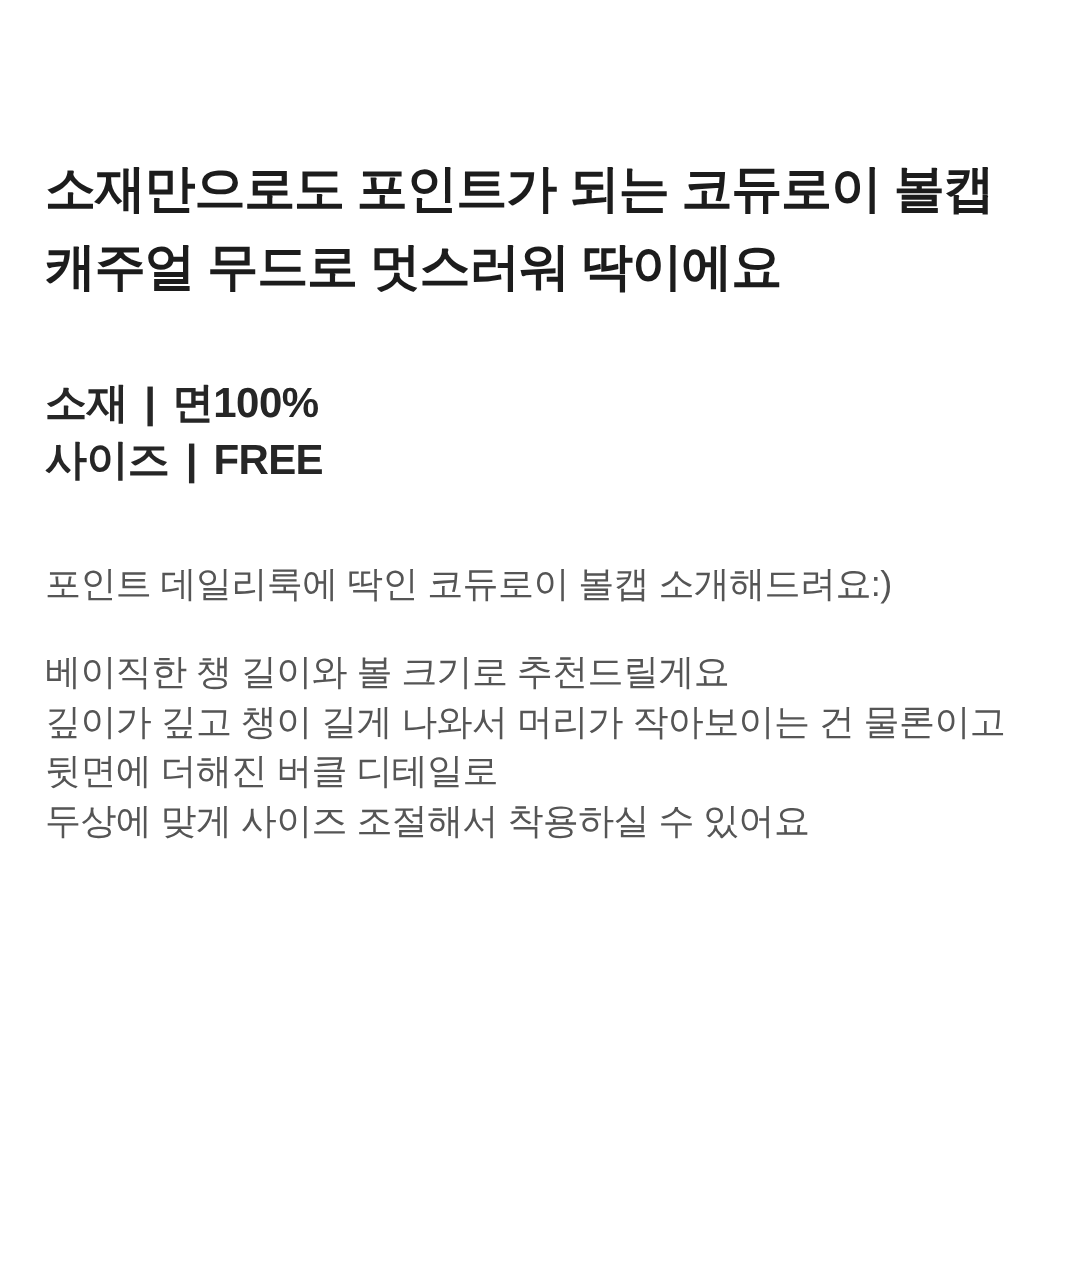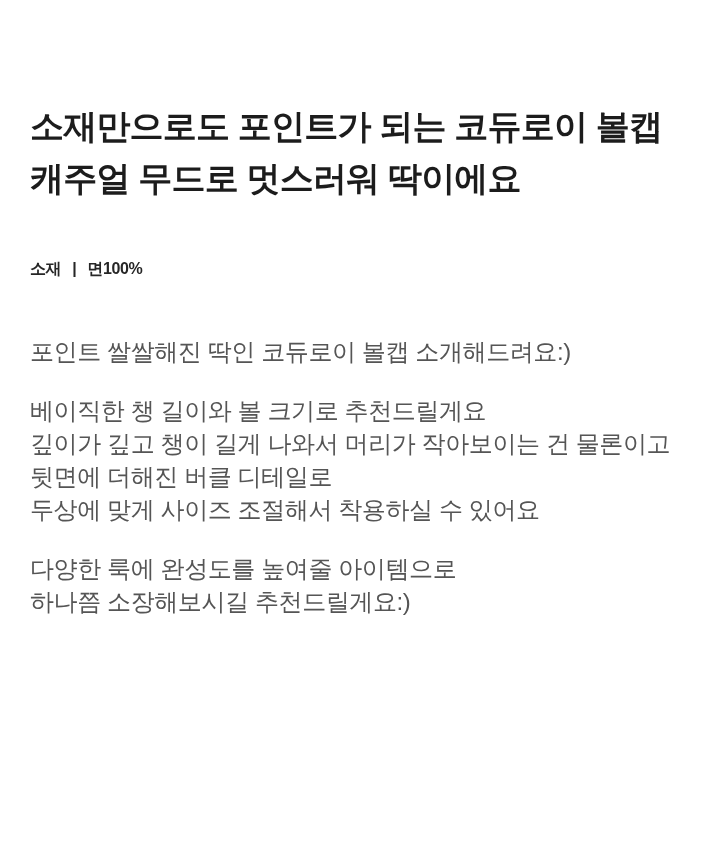--- a/index.html
+++ b/index.html
@@ -25,21 +25,21 @@
     line-height: 52px;
     font-weight: 800;
     letter-spacing: -0.8px;
     color: #1c1c1c;
     white-space: pre-line;
   }
   .spec-list {
     margin-top: 46px;
   }
   .spec-row {
-    font-size: 16px;
+    font-size: 28px;
     line-height: 38px;
     font-weight: 700;
     letter-spacing: -0.4px;
     color: #262626;
   }
   .spec-sep {
     display: inline-block;
     margin: 0 11px;
     font-weight: 700;
   }
@@ -64,25 +64,26 @@
 
 <section class="desc-section">
 
   <h1 class="desc-heading">소재만으로도 포인트가 되는 코듀로이 볼캡
 캐주얼 무드로 멋스러워 딱이에요</h1>
 
   <div class="spec-list">
     <div class="spec-row">
       <span>소재</span><span class="spec-sep">|</span><span>면100%</span>
     </div>
+    <div class="spec-row">
+      <span>사이즈</span><span class="spec-sep">|</span><span>FREE</span>
+    </div>
   </div>
 
   <div class="desc-body">
-    <p class="desc-paragraph">포인트 쌀쌀해진 딱인 코듀로이 볼캡 소개해드려요:)</p>
+    <p class="desc-paragraph">포인트 데일리룩에 딱인 코듀로이 볼캡 소개해드려요:)</p>
     <p class="desc-paragraph">베이직한 챙 길이와 볼 크기로 추천드릴게요
 깊이가 깊고 챙이 길게 나와서 머리가 작아보이는 건 물론이고
 뒷면에 더해진 버클 디테일로
 두상에 맞게 사이즈 조절해서 착용하실 수 있어요</p>
-    <p class="desc-paragraph">다양한 룩에 완성도를 높여줄 아이템으로
-하나쯤 소장해보시길 추천드릴게요:)</p>
   </div>
 
 </section>
 
 </body></html>

